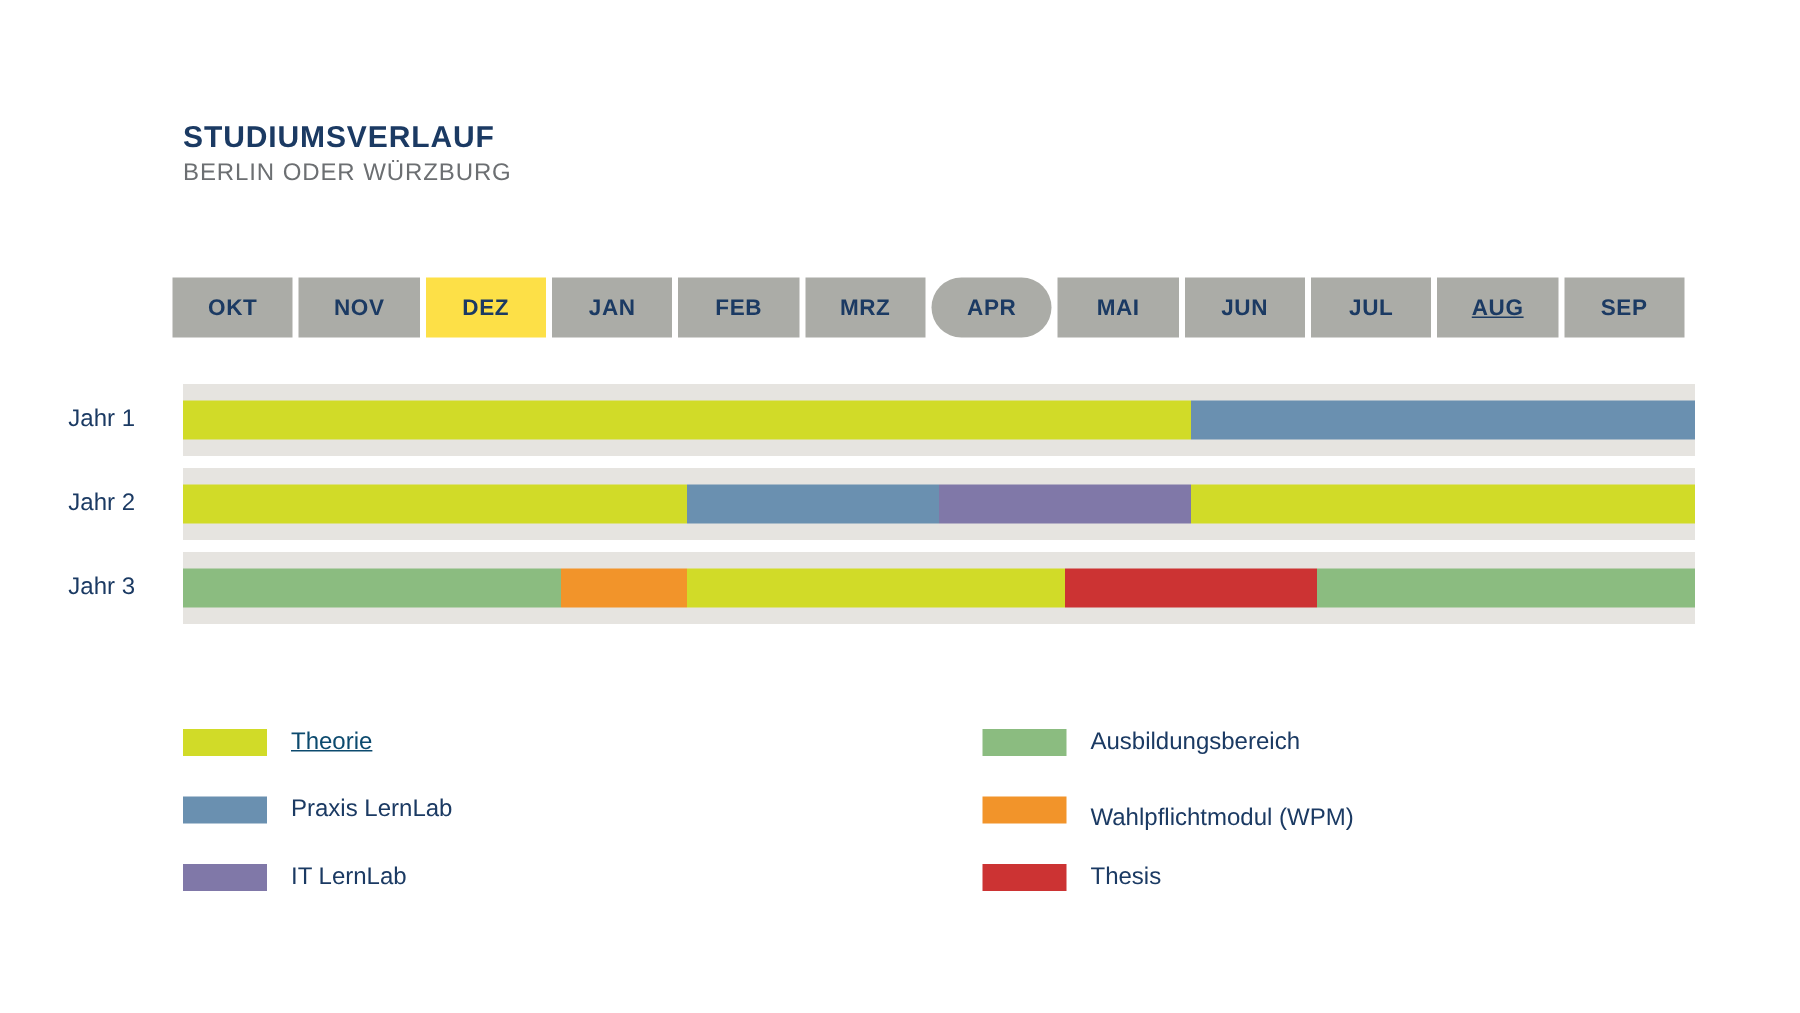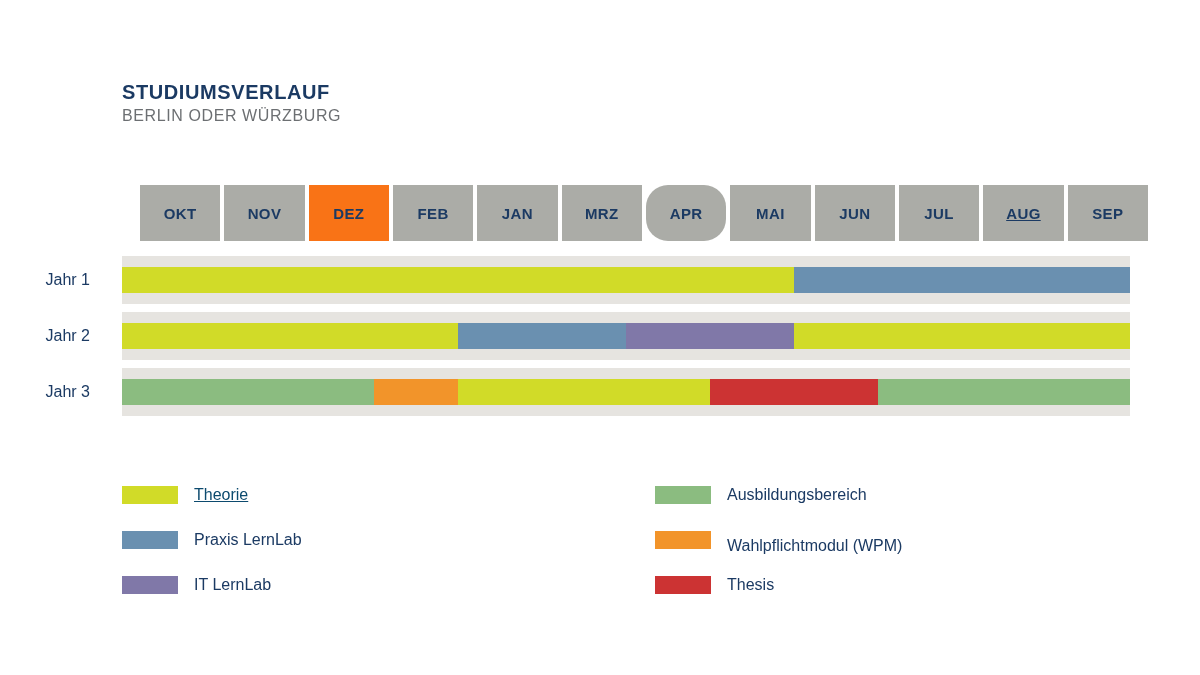--- a/index.html
+++ b/index.html
@@ -41,24 +41,24 @@
     letter-spacing: 0.6px;
     color: #6C6F72;
     line-height: 1.35;
     margin: 0;
     white-space: nowrap;
   }
 
   
   .months {
     position: absolute;
-    left: 140px;
+    left: 115px;
     top: 185px;
     width: 1008px;
-    height: 56px;
+    height: 40px;
     display: flex;
     gap: 4px;
   }
   .month-cell {
     flex: 1 1 0;
     background: #ABACA7;
     display: flex;
     align-items: center;
     justify-content: center;
   }
@@ -151,28 +151,28 @@
     <div class="title-sub">BERLIN ODER WÜRZBURG</div>
   </div>
 
   <div class="months" id="months">
       <div class="month-cell" style="background: rgb(171, 172, 167);">
         <span class="month-label" style="color: rgb(27, 58, 99);">OKT</span>
       </div>
       <div class="month-cell" style="background: rgb(171, 172, 167);">
         <span class="month-label" style="color: rgb(27, 58, 99);">NOV</span>
       </div>
-      <div class="month-cell" style="background: #f97316; text-align: right;">
+      <div class="month-cell" style="background: #fde047; text-align: right;">
         <span class="month-label" style="color: rgb(27, 58, 99);">DEZ</span>
       </div>
       <div class="month-cell" style="background: rgb(171, 172, 167);">
+        <span class="month-label" style="color: rgb(27, 58, 99);">JAN</span>
+      </div>
+      <div class="month-cell" style="background: rgb(171, 172, 167);">
         <span class="month-label" style="color: rgb(27, 58, 99);">FEB</span>
-      </div>
-      <div class="month-cell" style="background: rgb(171, 172, 167);">
-        <span class="month-label" style="color: rgb(27, 58, 99);">JAN</span>
       </div>
       <div class="month-cell" style="background: rgb(171, 172, 167);">
         <span class="month-label" style="color: rgb(27, 58, 99);">MRZ</span>
       </div>
       <div class="month-cell" style="background: rgb(171, 172, 167); border-radius: 22px;">
         <span class="month-label" style="color: rgb(27, 58, 99);">APR</span>
       </div>
       <div class="month-cell" style="background: rgb(171, 172, 167);">
         <span class="month-label" style="color: rgb(27, 58, 99);">MAI</span>
       </div>

